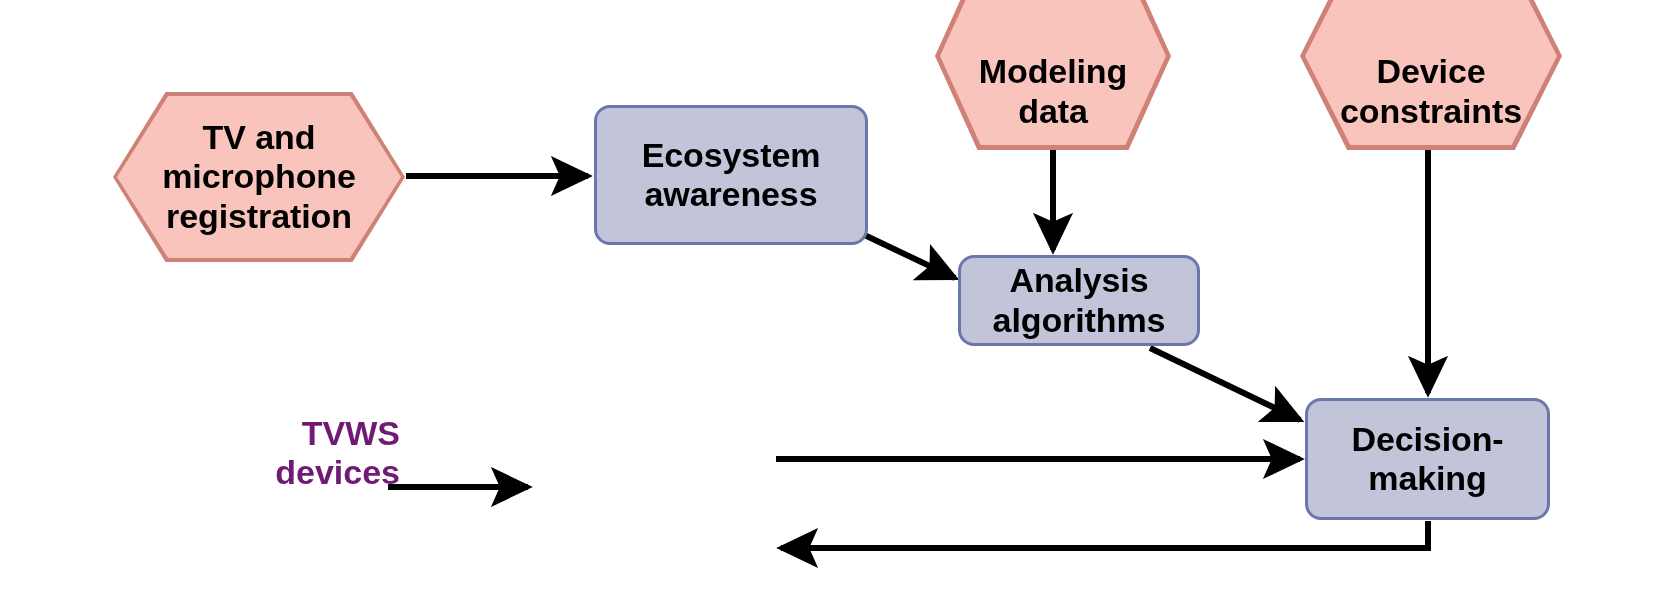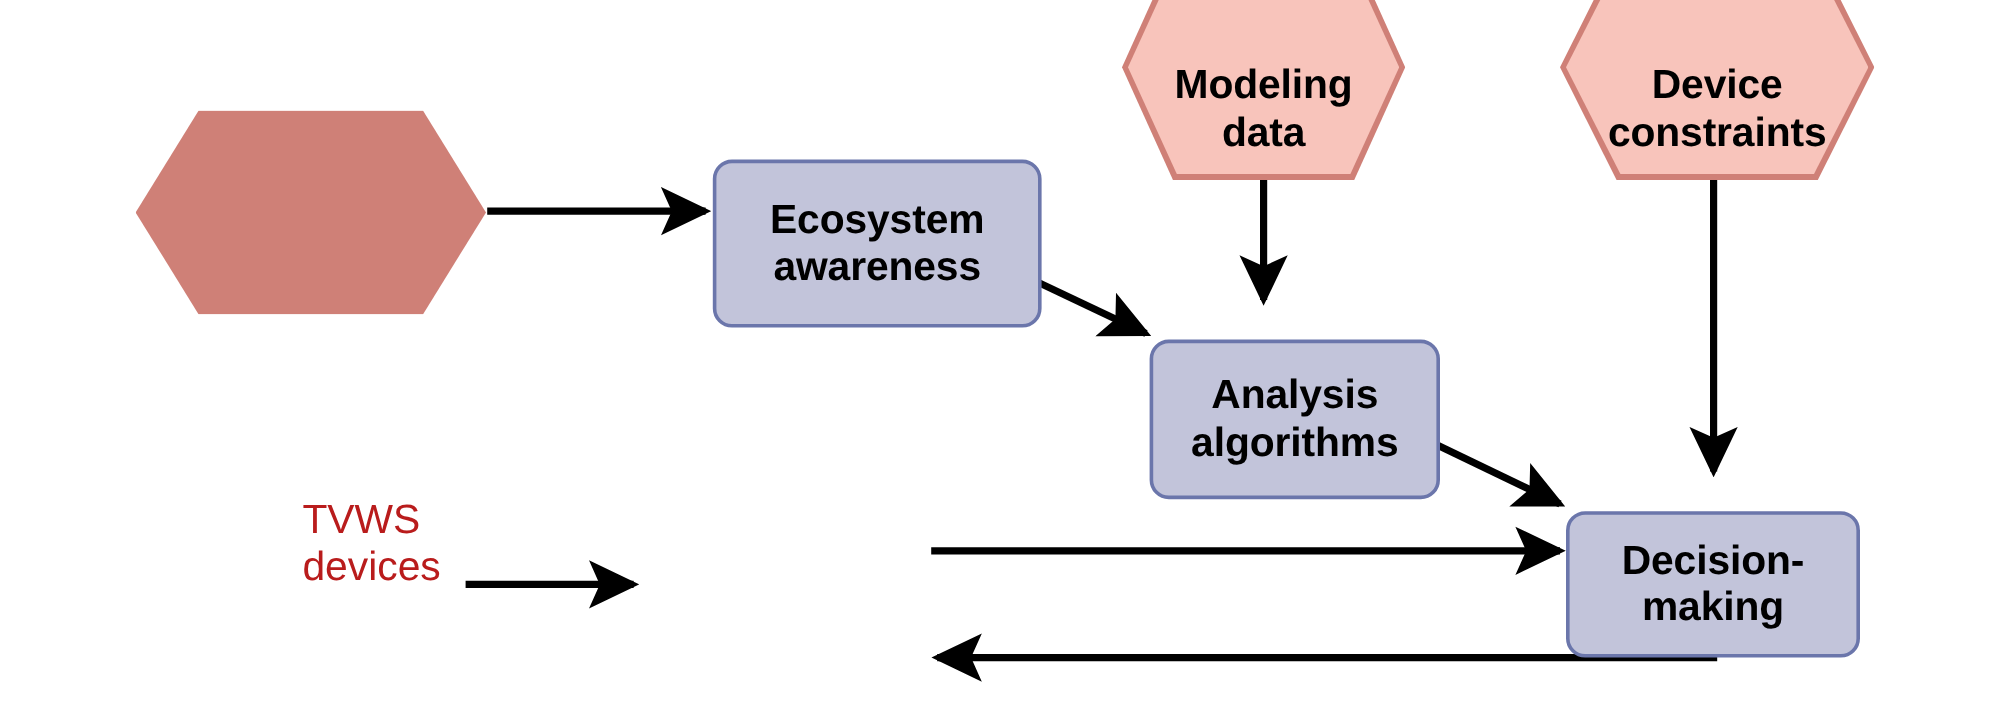--- a/index.html
+++ b/index.html
@@ -36,40 +36,39 @@
     letter-spacing: -0.1px;
     white-space: pre-line;
     z-index: 2;
   }
   .process {
     background: #c2c4da;
     border: 3px solid #6b76ab;
     border-radius: 16px;
     box-sizing: border-box;
     font-size: 34px;
-    margin-top: 28px;
   }
   .hexagon {
     background: #f8c4bb;
     font-size: 34px;
     clip-path: polygon(18% 0%, 82% 0%, 100% 50%, 82% 100%, 18% 100%, 0% 50%);
   }
   .hexagon-border {
     position: absolute;
     background: #cf8077;
     clip-path: polygon(18% 0%, 82% 0%, 100% 50%, 82% 100%, 18% 100%, 0% 50%);
     z-index: 1;
   }
   .plain-label {
     position: absolute;
-    color: #b91c1c;
-    font-weight: normal;
+    color: #701a75;
+    font-weight: bold;
     font-size: 34px;
     line-height: 1.16;
-    text-align: left;
+    text-align: right;
     white-space: pre-line;
     z-index: 2;
   }
 </style>
 </head>
 <body>
 
 <div id="canvas">
 
   <svg id="edges" viewBox="0 0 1672 598" xmlns="http://www.w3.org/2000/svg">
@@ -90,39 +89,44 @@
     <line x1="1150" y1="348" x2="1300" y2="420" stroke="#000000" stroke-width="6" marker-end="url(#arrowhead)"></line>
 
     <line x1="388" y1="487" x2="528" y2="487" stroke="#000000" stroke-width="6" marker-end="url(#arrowhead)"></line>
 
     <line x1="776" y1="459" x2="1300" y2="459" stroke="#000000" stroke-width="6" marker-end="url(#arrowhead)"></line>
 
     <path d="M1428,521 L1428,548 L781,548" fill="none" stroke="#000000" stroke-width="6" marker-end="url(#arrowhead)"></path>
   </svg>
 
   <div class="hexagon-border" style="left:113px; top:92px; width:292px; height:170px;"></div>
+  <div class="node hexagon" style="left:117px; top:96px; width:284px; height:162px;">
+    <span>TV and
+microphone
+registration</span>
+  </div>
 
   <div class="hexagon-border" style="left:935px; top:-38px; width:236px; height:188px;"></div>
   <div class="node hexagon" style="left:940px; top:-33px; width:226px; height:178px; align-items:flex-end; padding-bottom:14px; box-sizing:border-box;">
     <span>Modeling
 data</span>
   </div>
 
   <div class="hexagon-border" style="left:1300px; top:-38px; width:262px; height:188px;"></div>
   <div class="node hexagon" style="left:1305px; top:-33px; width:252px; height:178px; align-items:flex-end; padding-bottom:14px; box-sizing:border-box;">
     <span>Device
 constraints</span>
   </div>
 
   <div class="node process" style="left:594px; top:105px; width:274px; height:140px;">
     <span>Ecosystem
 awareness</span>
   </div>
 
-  <div class="node process" style="left:958px; top:255px; width:242px; height:133px;">
+  <div class="node process" style="left:958px; top:255px; width:242px; height:91px;">
     <span>Analysis
 algorithms</span>
   </div>
 
   <div class="node process" style="left:1305px; top:398px; width:245px; height:122px;text-align:center;">
     <span>Decision-
 making</span>
   </div>
 
 

